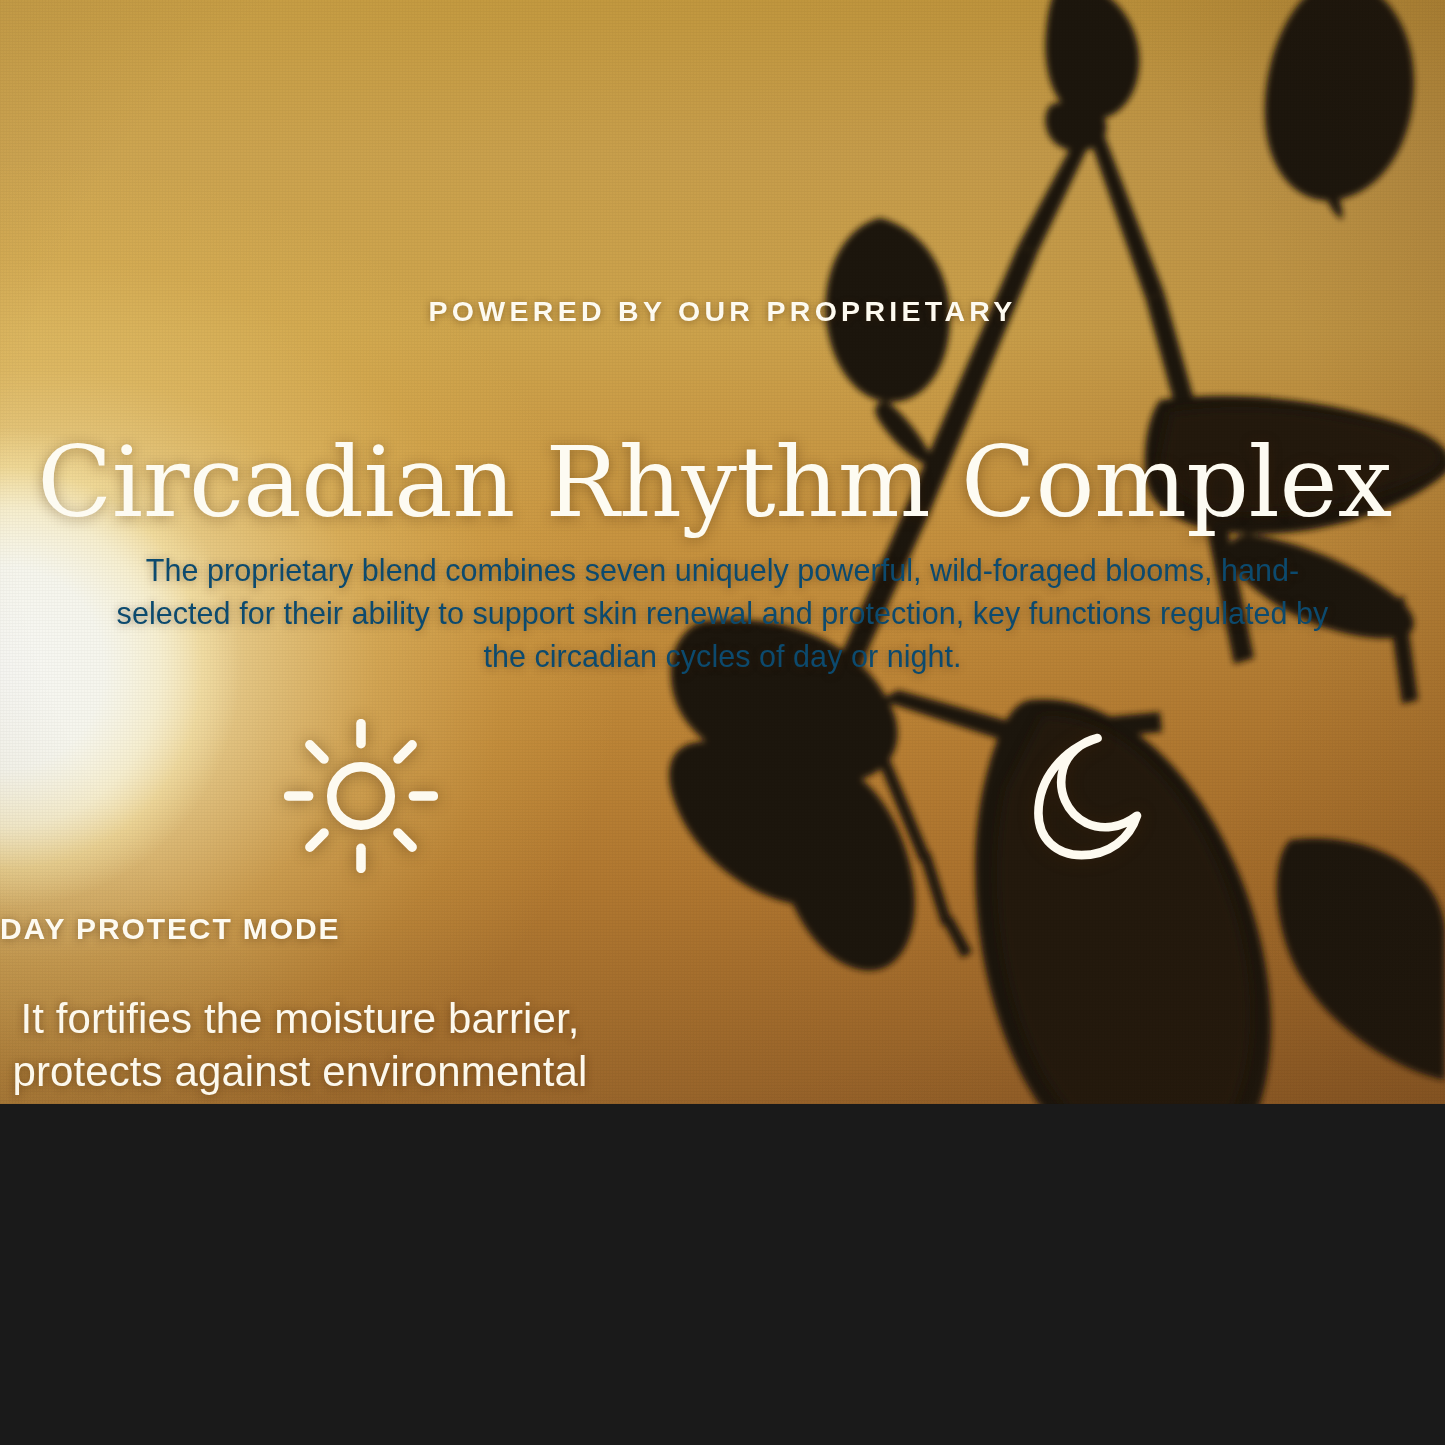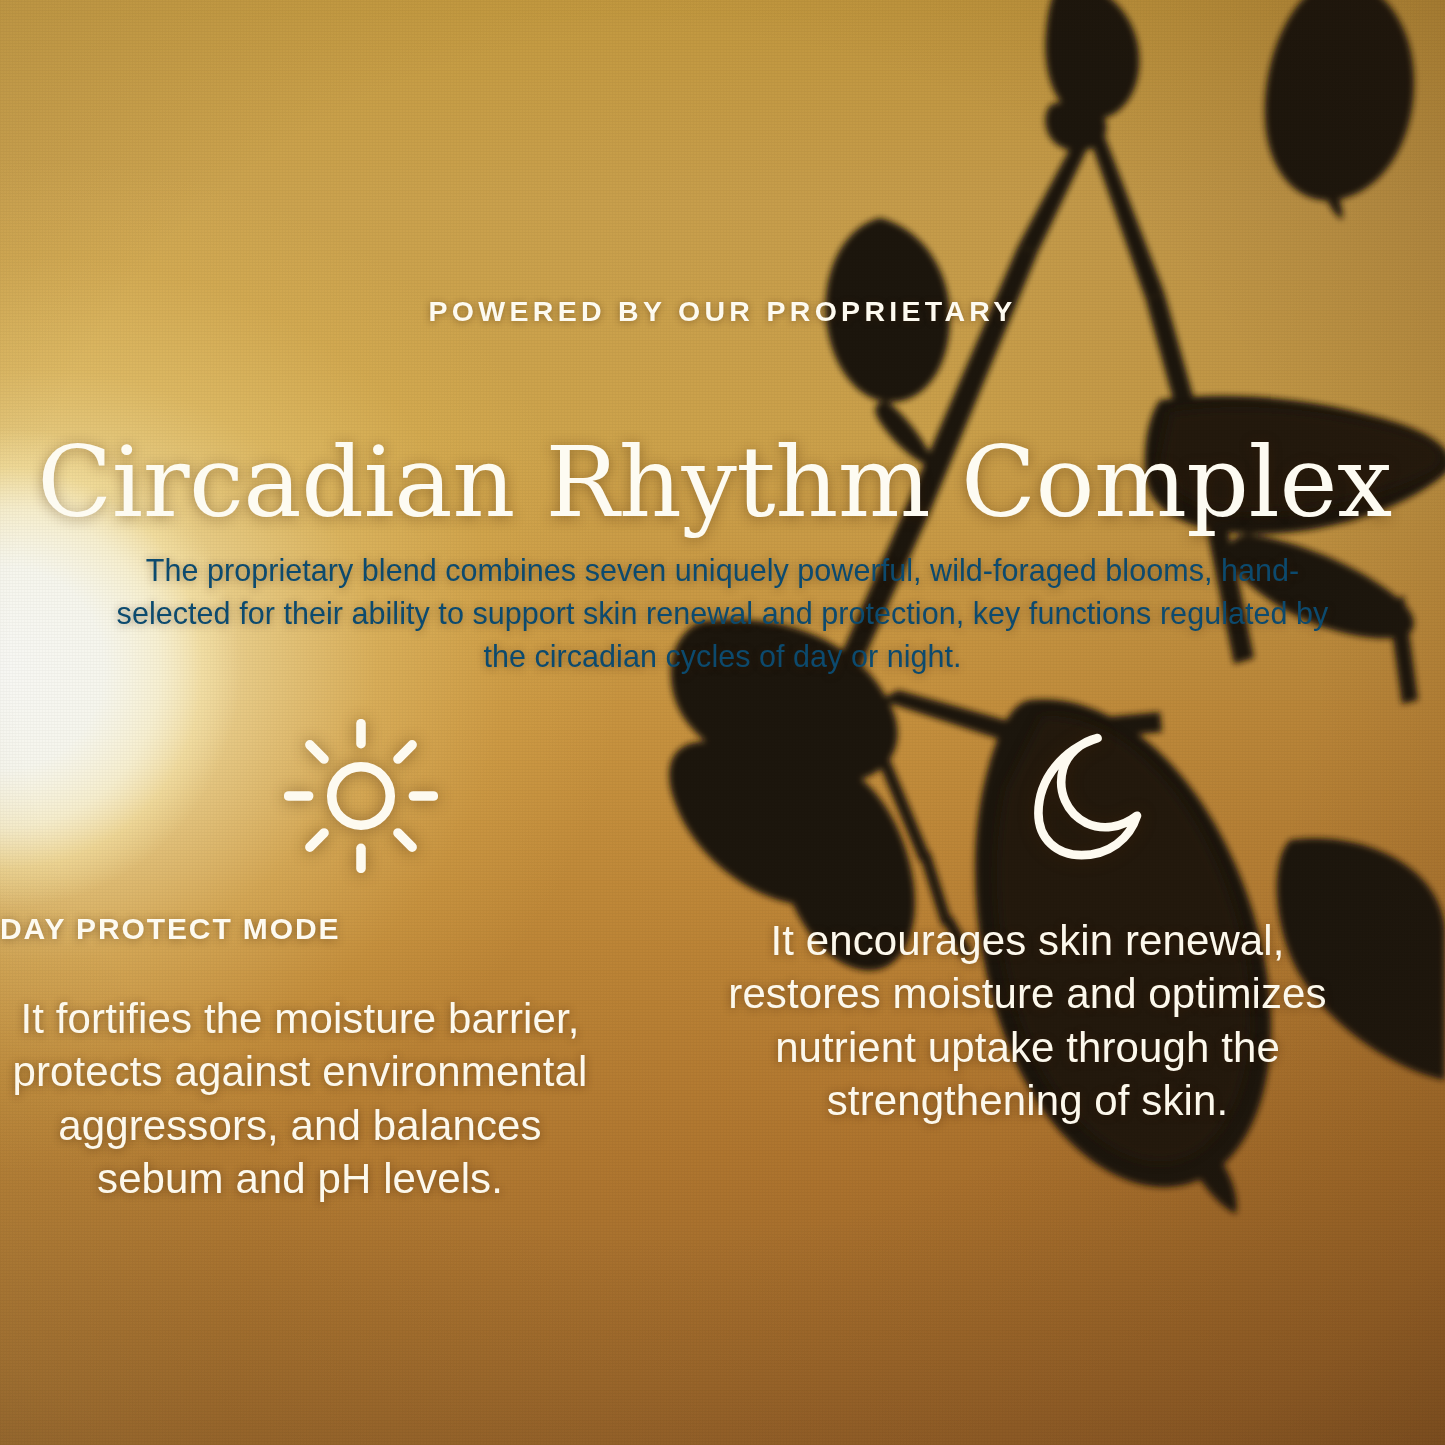--- a/index.html
+++ b/index.html
@@ -3,21 +3,21 @@
 <meta charset="utf-8">
 <style>
   html, body {
     margin: 0;
     padding: 0;
     background: #1a1a1a;
   }
   #canvas {
     position: relative;
     width: 1445px;
-    height: 1445px;
+    height: 1104px;
     overflow: hidden;
     font-family: "Liberation Sans", sans-serif;
     background: #c9a14e;
   }
 
   
   .bg-layer {
     position: absolute;
     inset: 0;
     pointer-events: none;
@@ -301,18 +301,17 @@
       <div class="col right">
         <div class="mode-icon">
           <svg width="124" height="138" viewBox="0 0 100 112" xmlns="http://www.w3.org/2000/svg" fill="none" stroke="#fdfaf0" stroke-width="7" stroke-linecap="round" stroke-linejoin="round">
             <path d="M61 9 C33 18 13 42 13 70 C13 91 28 104 48 104
                      C70 104 87 91 93 72
                      C80 82 65 84 52 78
                      C36 70 28 52 33 34
                      C36 23 47 12 61 9 Z"></path>
           </svg>
         </div>
-        <p class="mode-body">It encourages skin renewal, restores moisture and optimizes nutrient uptake through the strengthening of skin.</p>
       </div>
 
     </div>
   </div>
 </div>
 
 </body></html>

